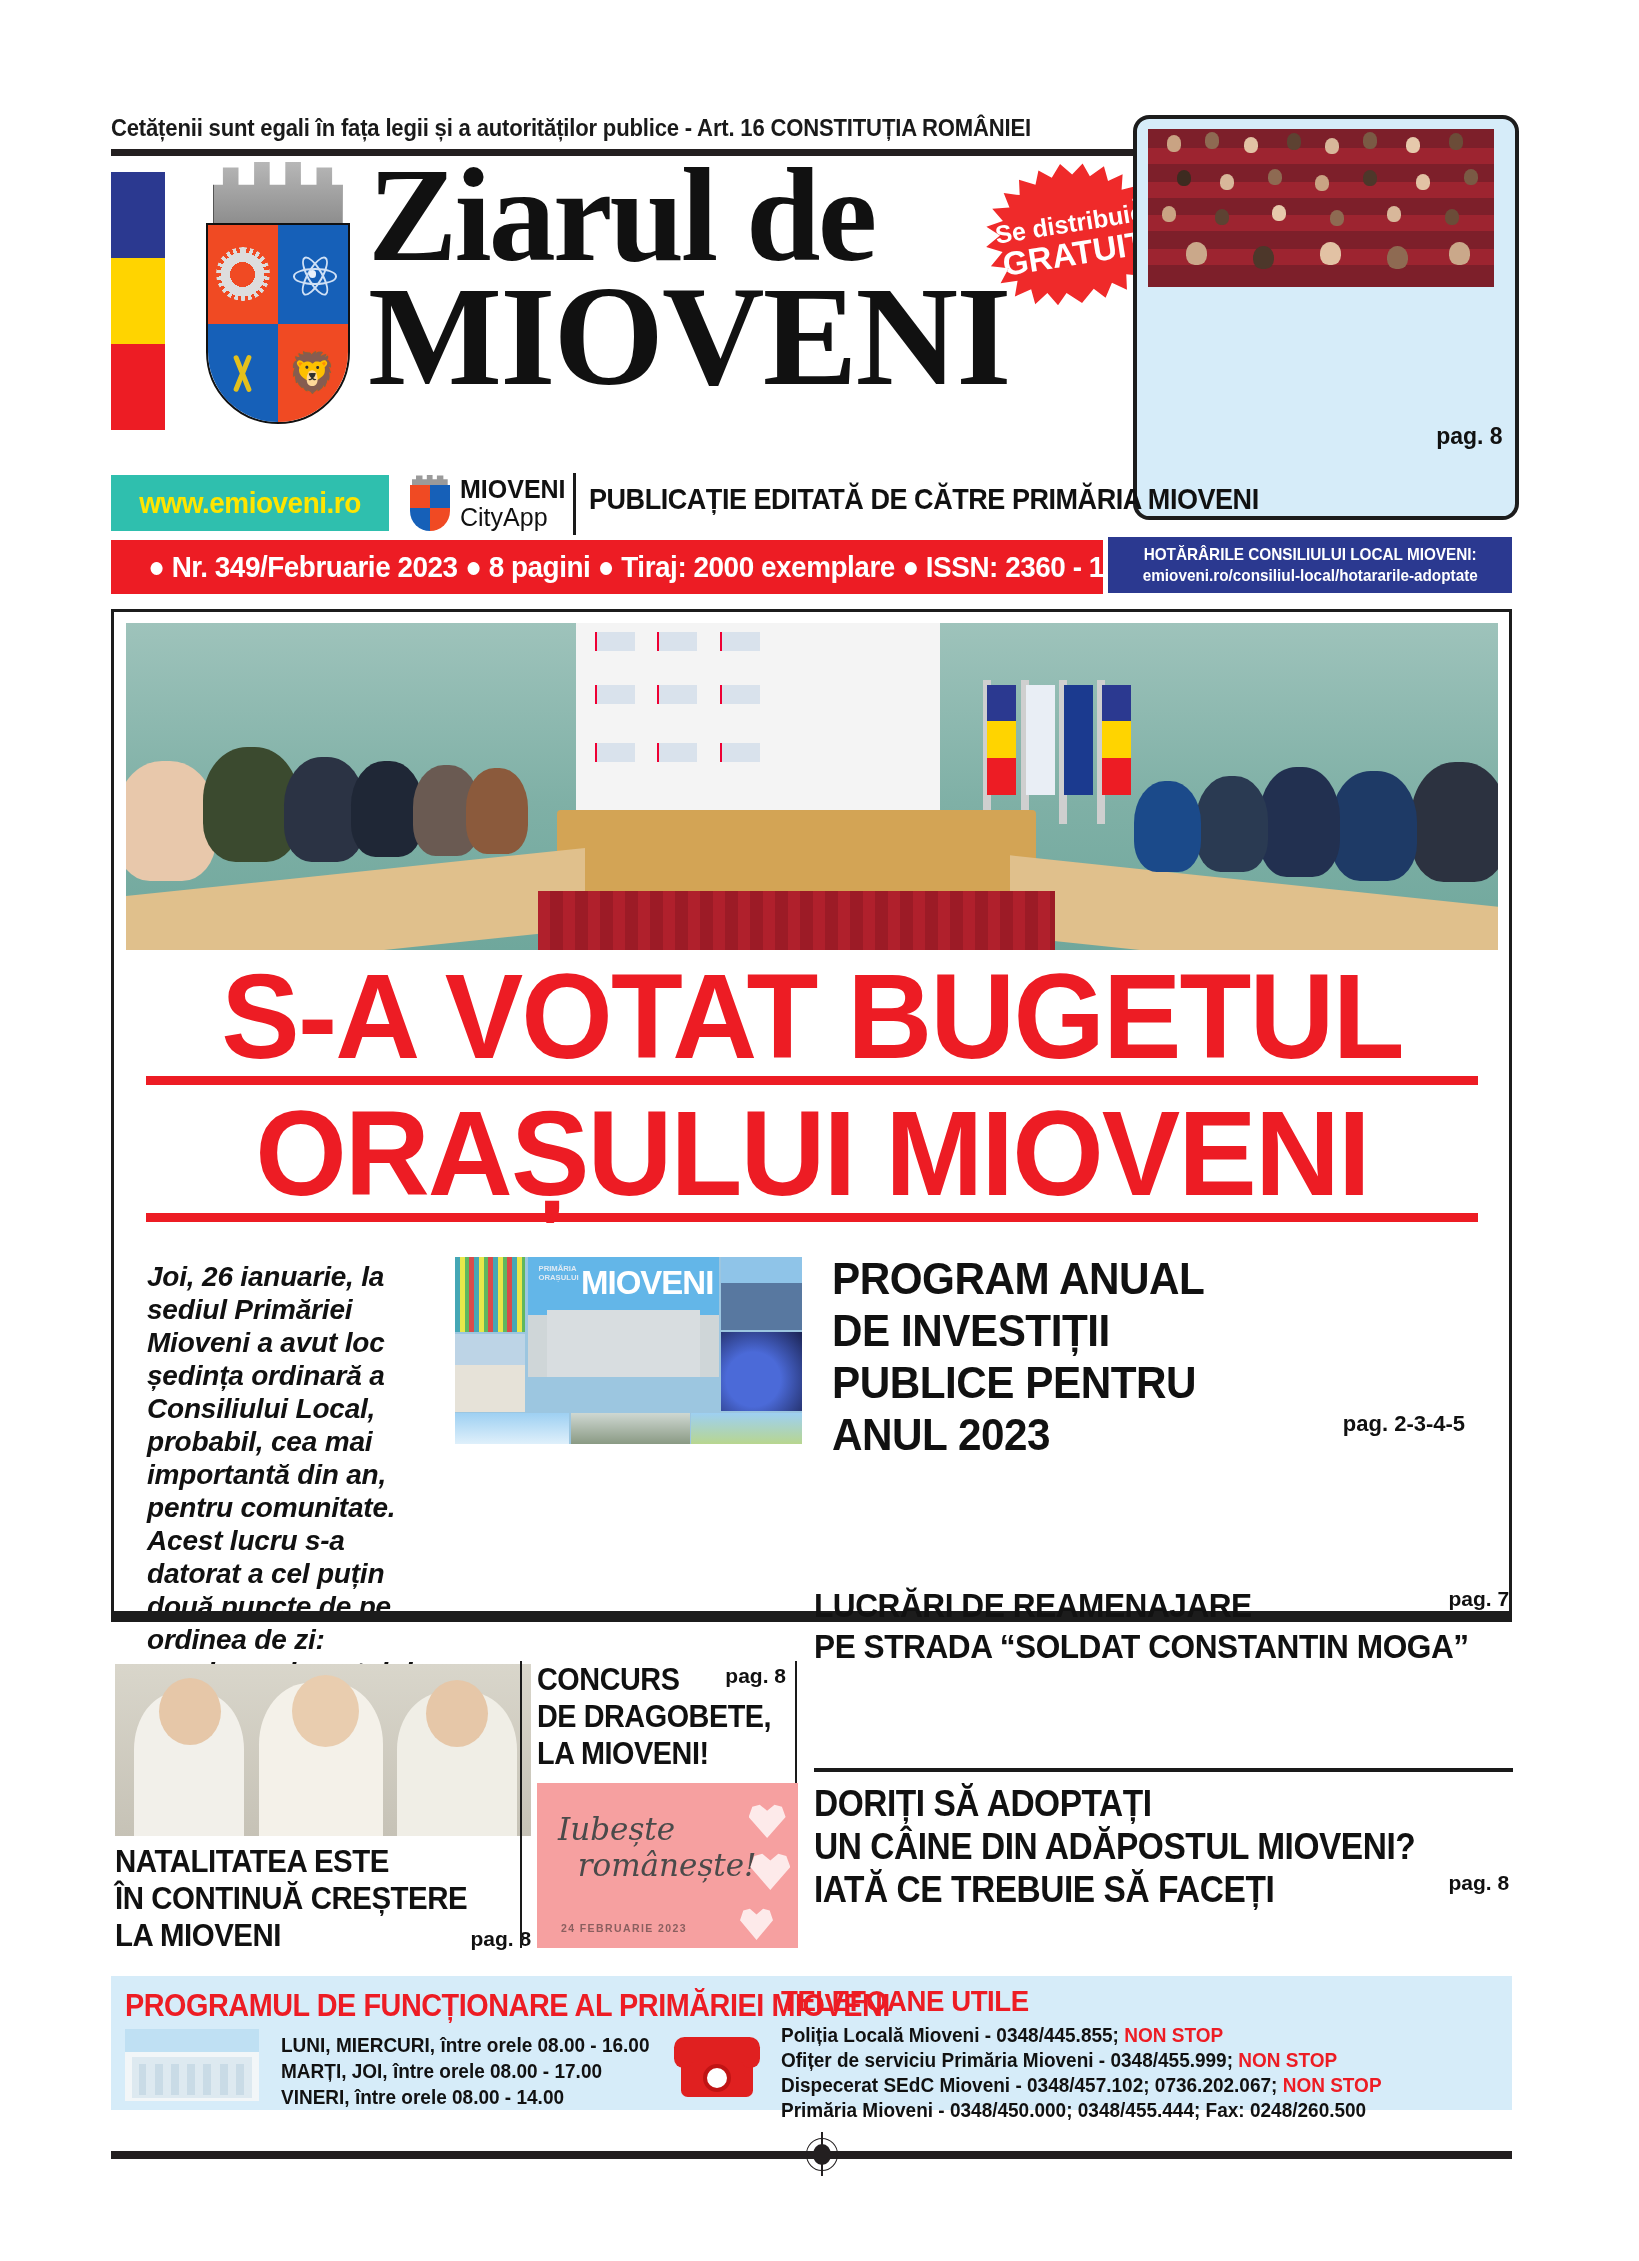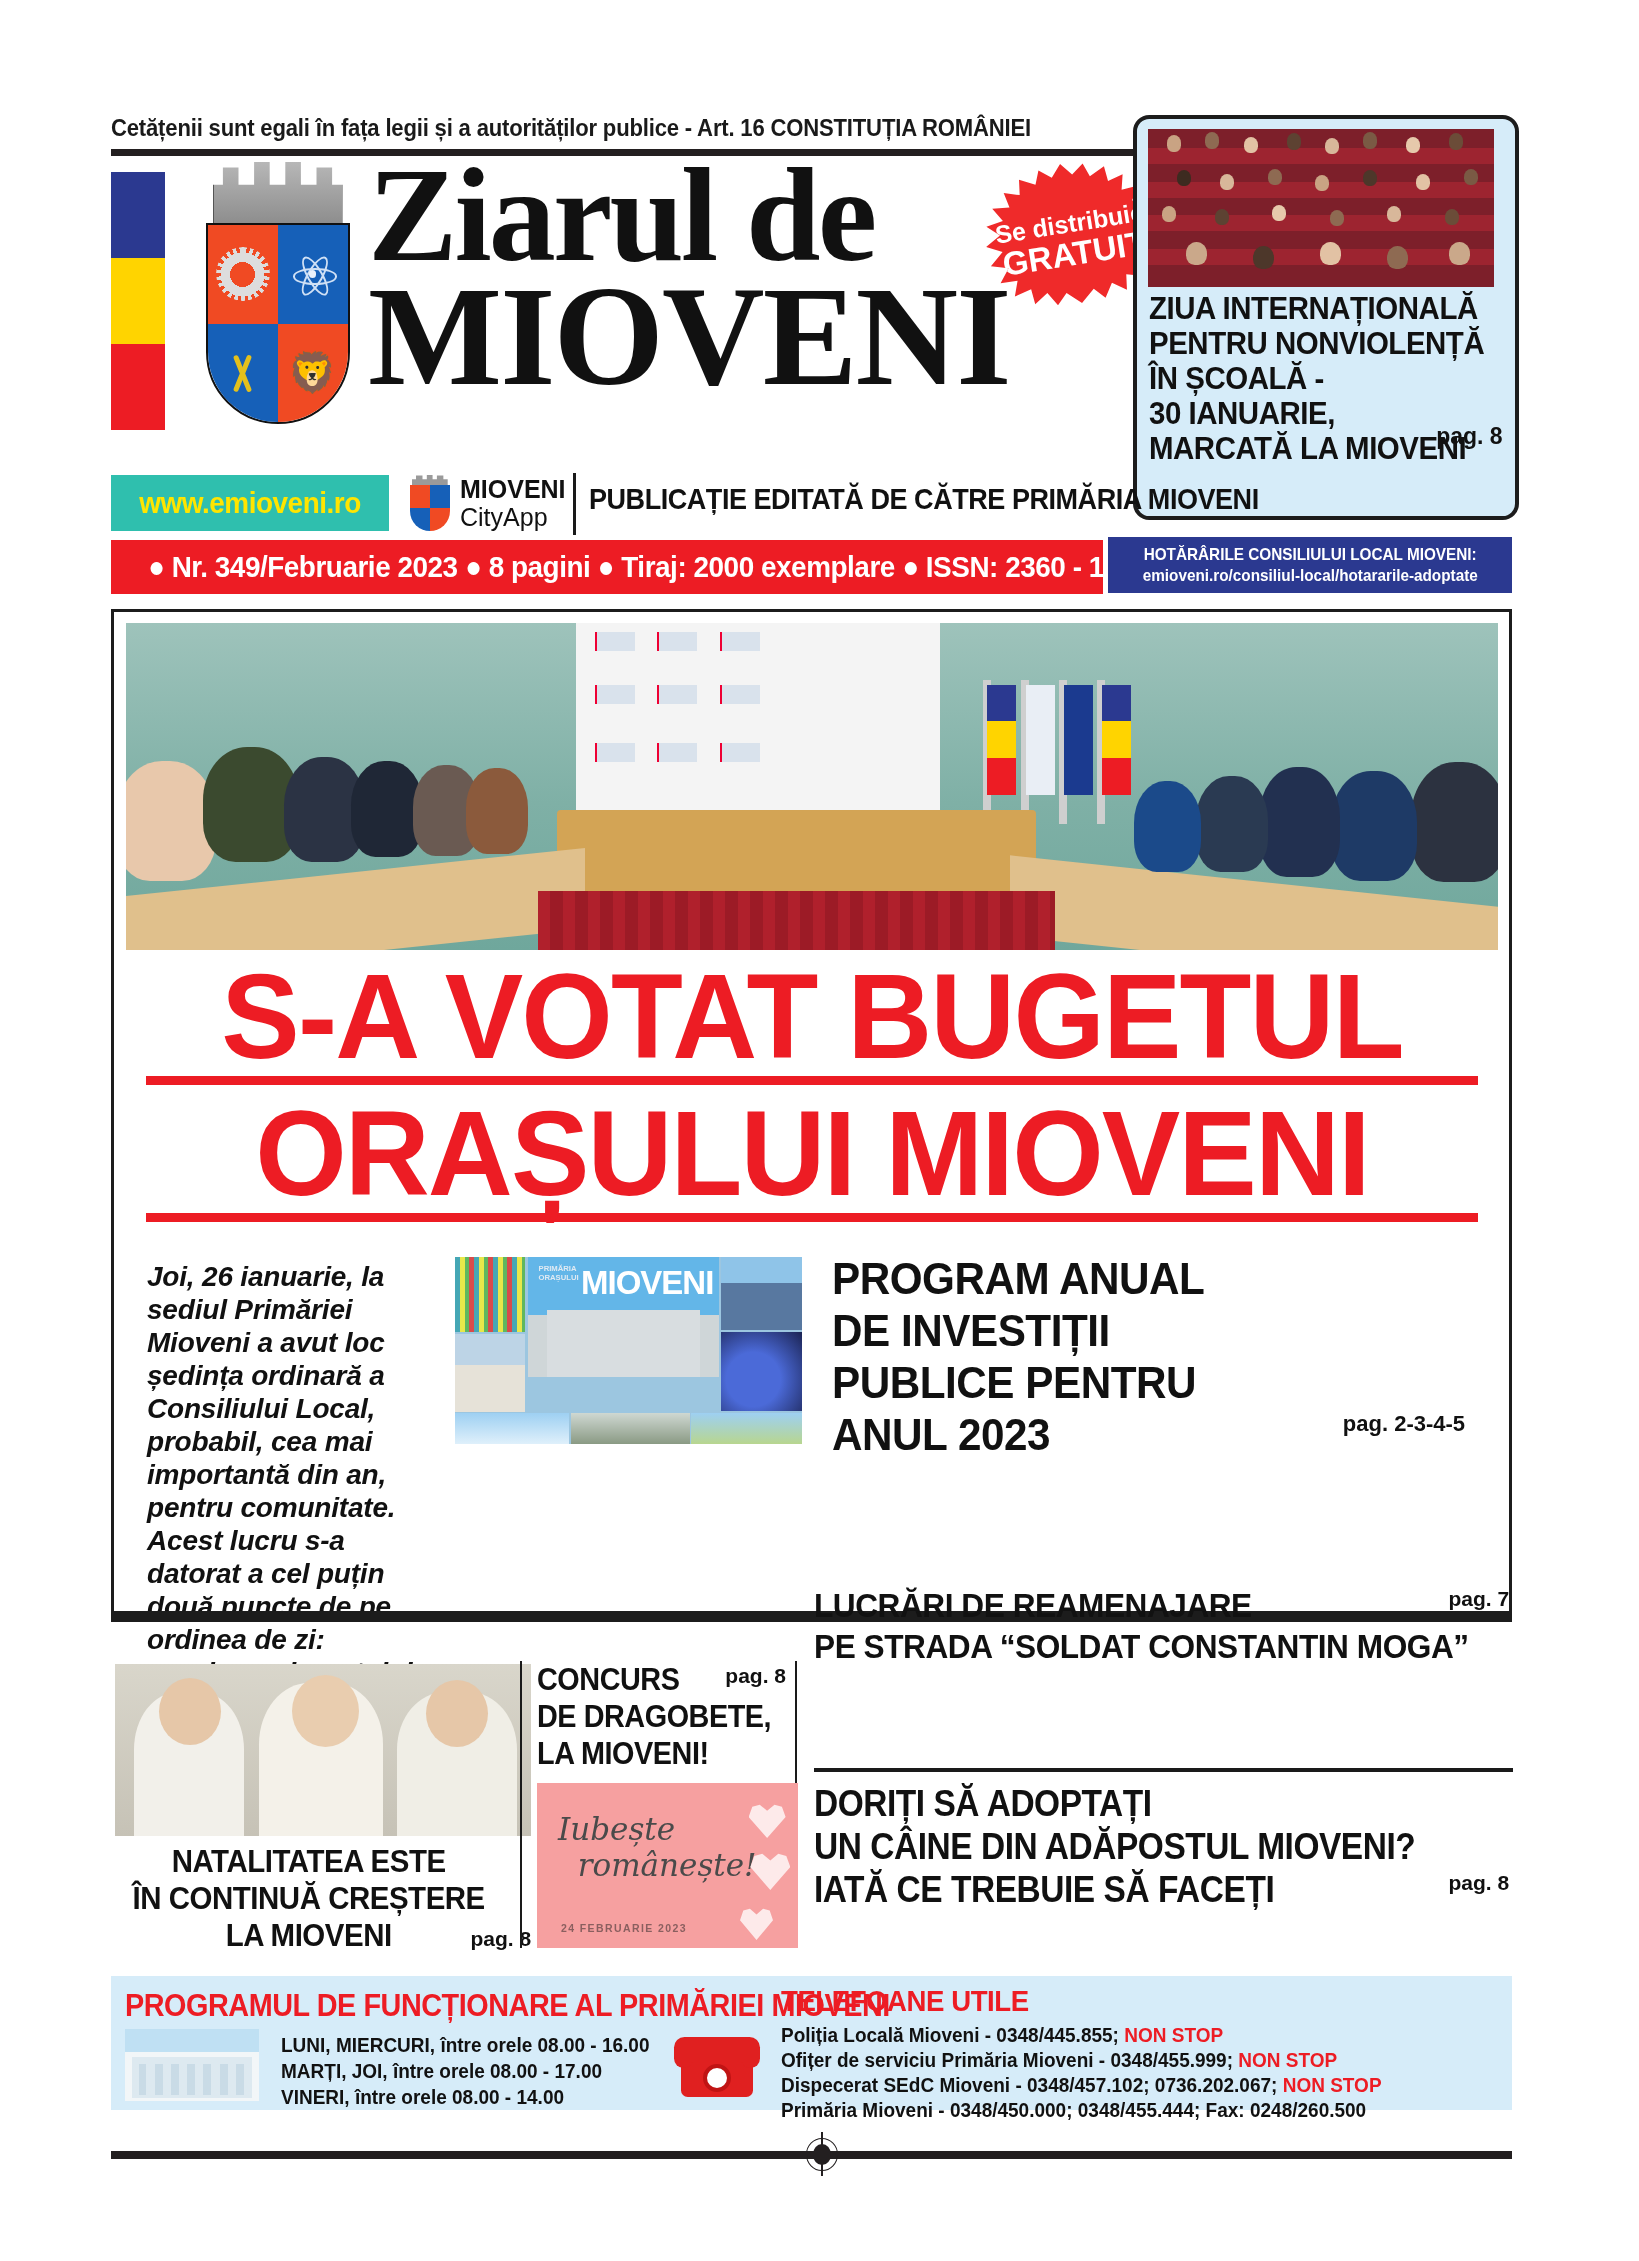--- a/index.html
+++ b/index.html
@@ -152,21 +152,21 @@
 
   .paitxt{position:absolute;left:718px;top:641px;width:636px;}
   .paitxt .ln{font-weight:bold;font-size:44px;line-height:52px;letter-spacing:-0.5px;color:#111;
       transform:scaleX(.96);transform-origin:left top;white-space:nowrap;}
   .paitxt .pg{position:absolute;right:2.9px;top:158px;font-weight:bold;font-size:22px;color:#111;}
 
   
   .t-photo{position:absolute;left:115px;top:1664px;width:416px;height:172px;overflow:hidden;
       background:linear-gradient(#d9d6cb,#c6c2b6);}
   .t-photo .n{position:absolute;bottom:0;border-radius:40% 40% 0 0;}
-  .t-cap{position:absolute;left:115px;top:1843px;width:421px;text-align:center;}
+  .t-cap{position:absolute;left:115px;top:1843px;width:421px;}
   .t-cap .ln{font-weight:bold;font-size:32px;line-height:37px;letter-spacing:-0.5px;color:#111;
       transform:scaleX(.92);transform-origin:left top;white-space:nowrap;}
   .t-cap .pg{position:absolute;right:4.8px;top:84px;font-weight:bold;font-size:21px;color:#111;}
 
   .vr1{position:absolute;left:520px;top:1661px;width:2.4px;height:287px;background:#1a1a1a;}
   .vr2{position:absolute;left:795px;top:1661px;width:2.4px;height:287px;background:#1a1a1a;}
 
   .mid-head{position:absolute;left:537px;top:1661px;width:249px;}
   .mid-head .ln{font-weight:bold;font-size:32px;line-height:37px;letter-spacing:-0.5px;color:#111;
       transform:scaleX(.9);transform-origin:left top;white-space:nowrap;}
@@ -300,27 +300,20 @@
       <div class="head" style="left:124px;top:76px;background:#e6c9ab"></div>
       <div class="head" style="left:182px;top:81px;background:#8e6a52"></div>
       <div class="head" style="left:239px;top:77px;background:#d8b79a"></div>
       <div class="head" style="left:297px;top:80px;background:#6b4c38"></div>
       <div class="head" style="left:38px;top:113px;width:21px;height:23px;background:#caa88a"></div>
       <div class="head" style="left:105px;top:117px;width:21px;height:23px;background:#4d372a"></div>
       <div class="head" style="left:172px;top:113px;width:21px;height:23px;background:#e2c2a4"></div>
       <div class="head" style="left:239px;top:117px;width:21px;height:23px;background:#8e6a52"></div>
       <div class="head" style="left:301px;top:113px;width:21px;height:23px;background:#caa88a"></div>
     </div>
-    <div class="ptxt">
-      <div>ZIUA INTERNAȚIONALĂ</div>
-      <div>PENTRU NONVIOLENȚĂ</div>
-      <div>ÎN ȘCOALĂ -</div>
-      <div>30 IANUARIE,</div>
-      <div>MARCATĂ LA MIOVENI</div>
-    </div>
     <div class="pg">pag. 8</div>
   </div>
 
   <div class="urlbox">
     <span>www.emioveni.ro</span>
   </div>
   <div class="applogo">
     <div class="mini">
       <div class="mc"></div>
       <div class="ms">

